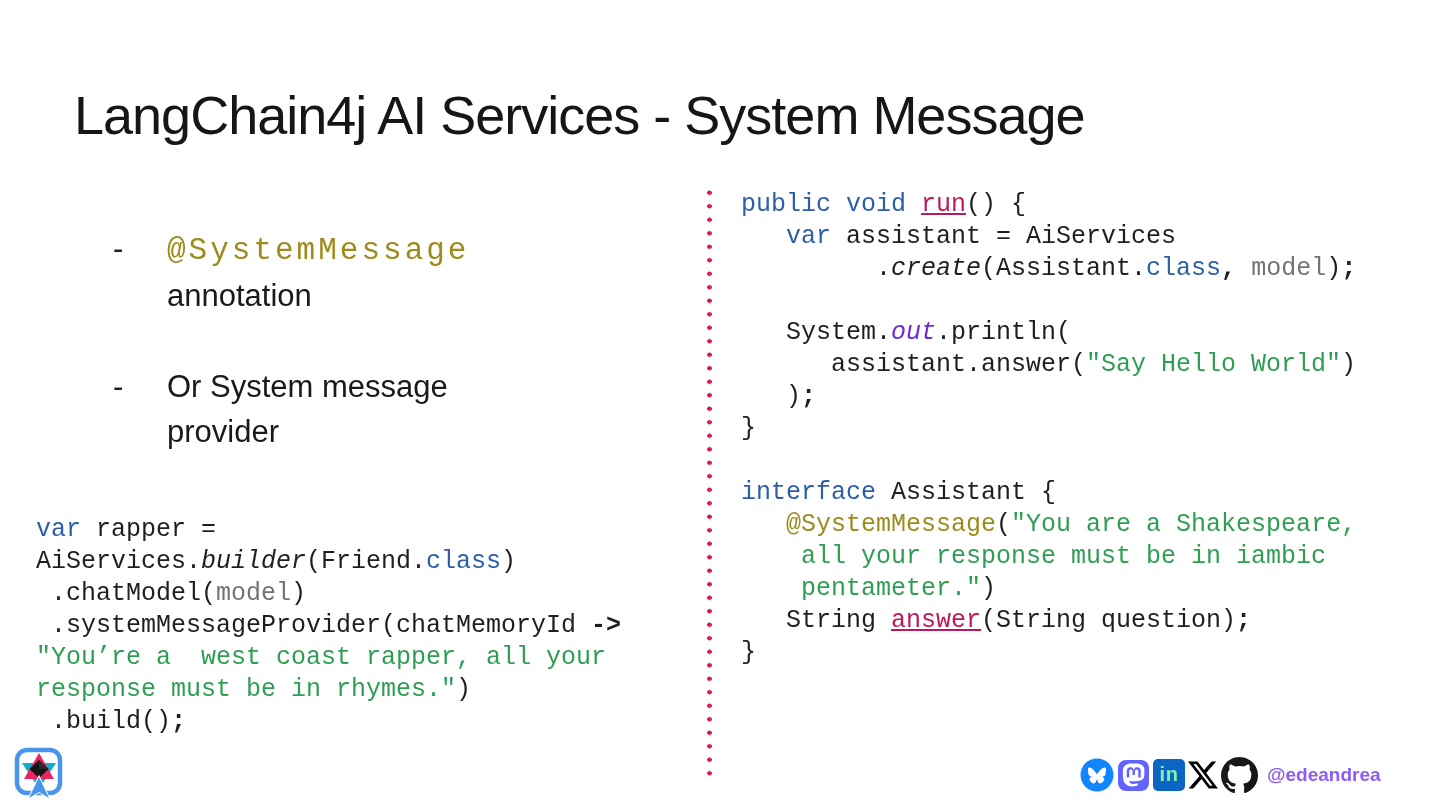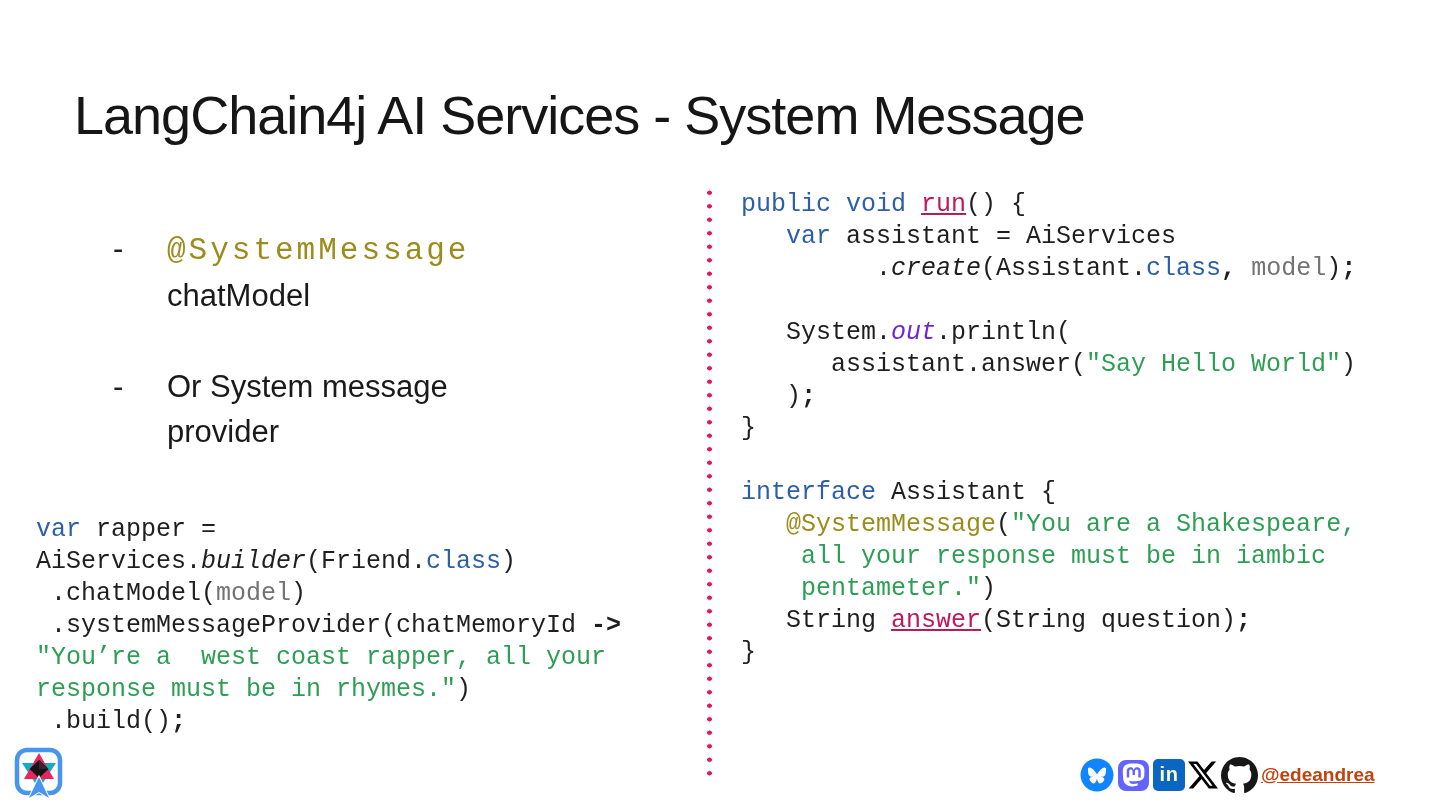--- a/index.html
+++ b/index.html
@@ -51,40 +51,39 @@
   .social{
     position:absolute;left:1080px;top:755px;height:40px;
     display:flex;align-items:center;gap:3px;
   }
   .social .iconwrap{display:flex;align-items:center;justify-content:center;}
   .linkedin-box{
     width:32px;height:32px;border-radius:5px;background:#0a66c2;
     display:flex;align-items:center;justify-content:center;
   }
   .linkedin-box span{
-    color:#fef9c3;font-weight:bold;font-size:20px;letter-spacing:0.5px;
+    color:#86efac;font-weight:bold;font-size:20px;letter-spacing:0.5px;
     font-family:"Liberation Sans",sans-serif;position:relative;top:-1px;
   }
   .handle{
-    font-size:19px;font-weight:bold;color:#c2410c;
+    font-size:19px;font-weight:bold;color:#8b5cf6;margin-left:6px;
     font-family:"Liberation Sans",sans-serif;
-    text-decoration:underline;
   }
 </style>
 </head>
 <body>
 
 <div class="title">LangChain4j AI Services - System Message</div>
 
 <div class="bullets">
   <div class="bullet">
     <div class="marker">-</div>
     <div class="content">
       <div><span class="code-ann">@SystemMessage</span></div>
-      <div>chatModel</div>
+      <div>annotation</div>
     </div>
   </div>
   <div class="bullet">
     <div class="marker">-</div>
     <div class="content">Or System message provider</div>
   </div>
 </div>
 
 <div id="code-left" class="codeblock"><div><span class="tok-kw">var</span><span> rapper =</span></div><div><span>AiServices.</span><span class="tok-it">builder</span><span>(Friend.</span><span class="tok-kw">class</span><span>)</span></div><div><span> .chatModel(</span><span class="tok-lit">model</span><span>)</span></div><div><span> .systemMessageProvider(chatMemoryId </span><span class="tok-b">-&gt;</span></div><div><span class="tok-str">"You’re a  west coast rapper, all your</span></div><div><span class="tok-str">response must be in rhymes."</span><span>)</span></div><div><span> .build()</span><span class="tok-b">;</span></div></div>
 

